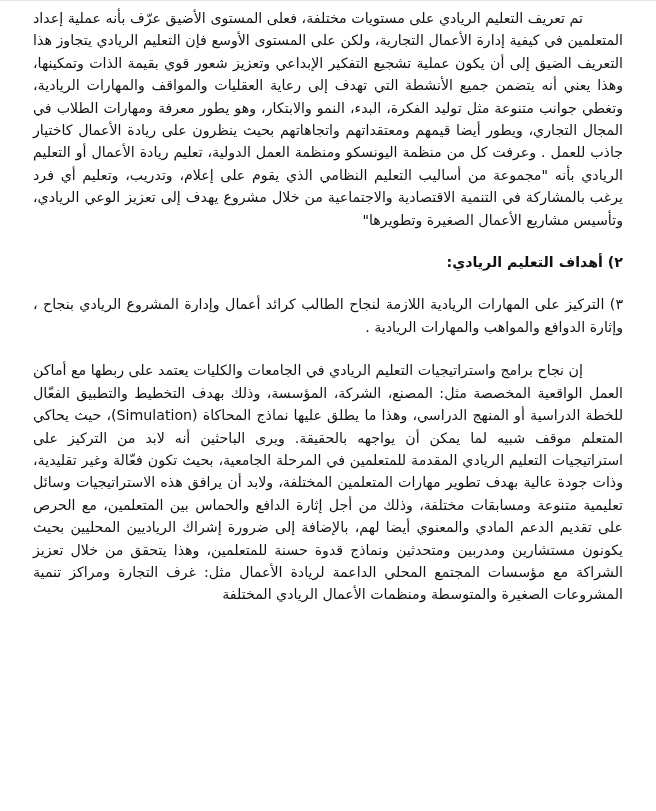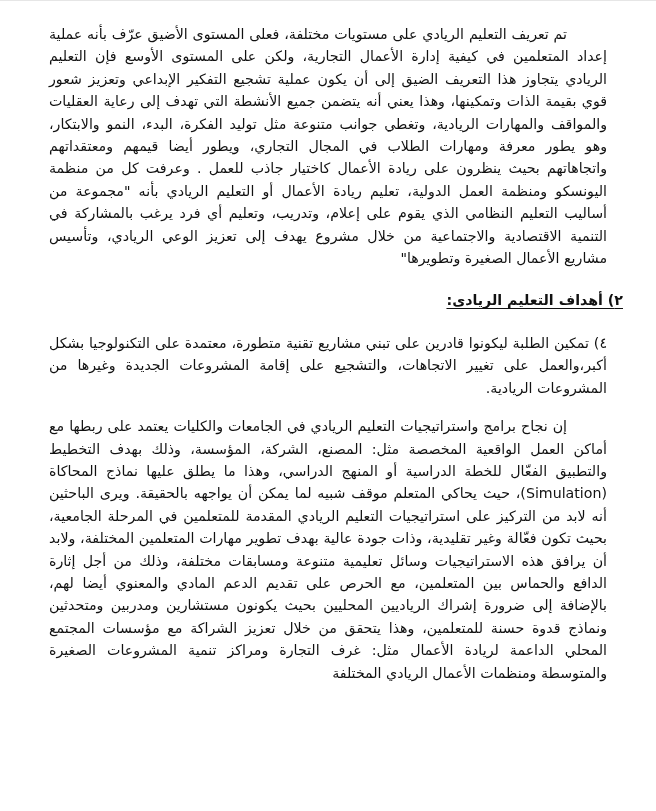--- a/index.html
+++ b/index.html
@@ -10,36 +10,35 @@
     border-top: 1px solid #e6e6e6;
     box-sizing: border-box;
   }
   .page {
     direction: rtl;
     position: relative;
     padding: 6px 33px 0 33px;
     font-size: 14.2px;
     line-height: 22.4px;
   }
-  p { margin: 16px; text-align: justify; text-align-last: right; }
+  p { margin: 0; text-align: justify; text-align-last: right; }
   .indent { text-indent: 40px; }
   .heading {
     font-weight: bold;
-    text-decoration: underline;
     text-underline-offset: 3px;
     margin: 20px 0 20px 0;
   }
   .item { margin-bottom: 21px; }
   .ltr { direction: ltr; unicode-bidi: embed; }
 </style>
 </head>
 <body>
 
 <div class="page">
   <p class="indent">تم تعريف التعليم الريادي على مستويات مختلفة، فعلى المستوى الأضيق عرّف بأنه عملية إعداد المتعلمين في كيفية إدارة الأعمال التجارية، ولكن على المستوى الأوسع فإن التعليم الريادي يتجاوز هذا التعريف الضيق إلى أن يكون عملية تشجيع التفكير الإبداعي وتعزيز شعور قوي بقيمة الذات وتمكينها، وهذا يعني أنه يتضمن جميع الأنشطة التي تهدف إلى رعاية العقليات والمواقف والمهارات الريادية، وتغطي جوانب متنوعة مثل توليد الفكرة، البدء، النمو والابتكار، وهو يطور معرفة ومهارات الطلاب في المجال التجاري، ويطور أيضا قيمهم ومعتقداتهم واتجاهاتهم بحيث ينظرون على ريادة الأعمال كاختيار جاذب للعمل . وعرفت كل من منظمة اليونسكو ومنظمة العمل الدولية، تعليم ريادة الأعمال أو التعليم الريادي بأنه "مجموعة من أساليب التعليم النظامي الذي يقوم على إعلام، وتدريب، وتعليم أي فرد يرغب بالمشاركة في التنمية الاقتصادية والاجتماعية من خلال مشروع يهدف إلى تعزيز الوعي الريادي، وتأسيس مشاريع الأعمال الصغيرة وتطويرها"</p>
 
   <p class="heading">٢) أهداف التعليم الريادي:</p>
 
-  <p class="item" style="margin-bottom:0">٤) تمكين الطلبة ليكونوا قادرين على تبني مشاريع تقنية متطورة، معتمدة على التكنولوجيا بشكل أكبر،والعمل على تغيير الاتجاهات، والتشجيع على إقامة المشروعات الجديدة وغيرها من المشروعات الريادية.</p>
+  <p class="item">٣) التركيز على المهارات الريادية اللازمة لنجاح الطالب كرائد أعمال وإدارة المشروع الريادي بنجاح ، وإثارة الدوافع والمواهب والمهارات الريادية .</p>
 
 
   <p class="indent"><span>إن نجاح برامج واستراتيجيات التعليم الريادي في الجامعات والكليات يعتمد على ربطها مع أماكن العمل الواقعية المخصصة مثل: المصنع، الشركة، المؤسسة، وذلك بهدف التخطيط والتطبيق الفعّال للخطة الدراسية أو المنهج الدراسي، وهذا ما يطلق عليها نماذج المحاكاة (</span><span class="ltr">Simulation</span><span>)، حيث يحاكي المتعلم موقف شبيه لما يمكن أن يواجهه بالحقيقة. ويرى الباحثين أنه لابد من التركيز على استراتيجيات التعليم الريادي المقدمة للمتعلمين في المرحلة الجامعية، بحيث تكون فعّالة وغير تقليدية، وذات جودة عالية بهدف تطوير مهارات المتعلمين المختلفة، ولابد أن يرافق هذه الاستراتيجيات وسائل تعليمية متنوعة ومسابقات مختلفة، وذلك من أجل إثارة الدافع والحماس بين المتعلمين، مع الحرص على تقديم الدعم المادي والمعنوي أيضا لهم، بالإضافة إلى ضرورة إشراك الرياديين المحليين بحيث يكونون مستشارين ومدربين ومتحدثين ونماذج قدوة حسنة للمتعلمين، وهذا يتحقق من خلال تعزيز الشراكة مع مؤسسات المجتمع المحلي الداعمة لريادة الأعمال مثل: غرف التجارة ومراكز تنمية المشروعات الصغيرة والمتوسطة ومنظمات الأعمال الريادي المختلفة</span></p>
 </div>
 
 </body></html>

